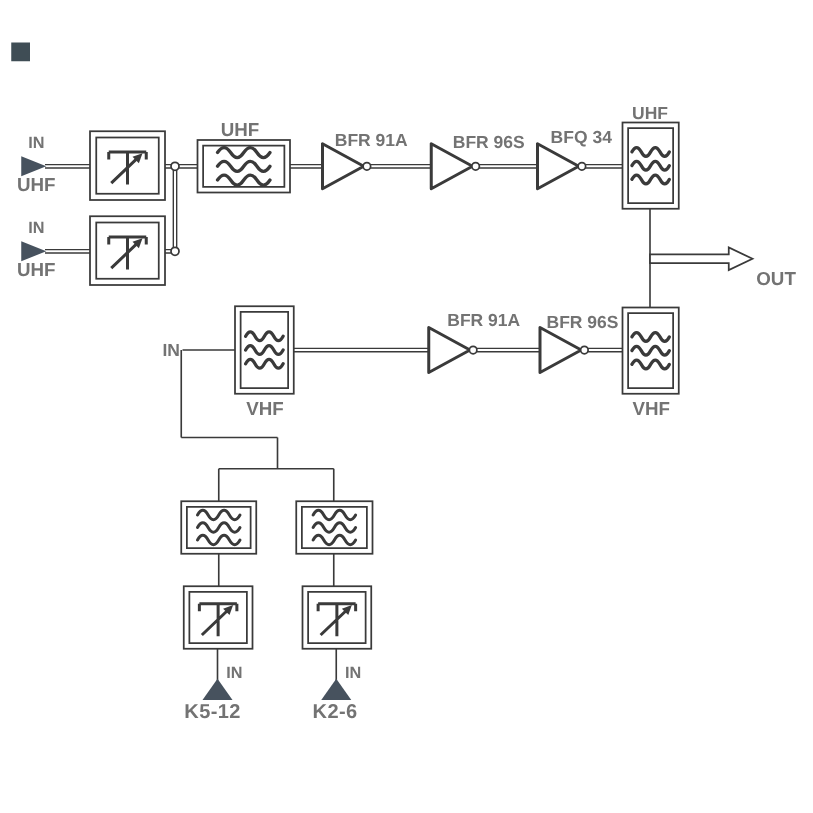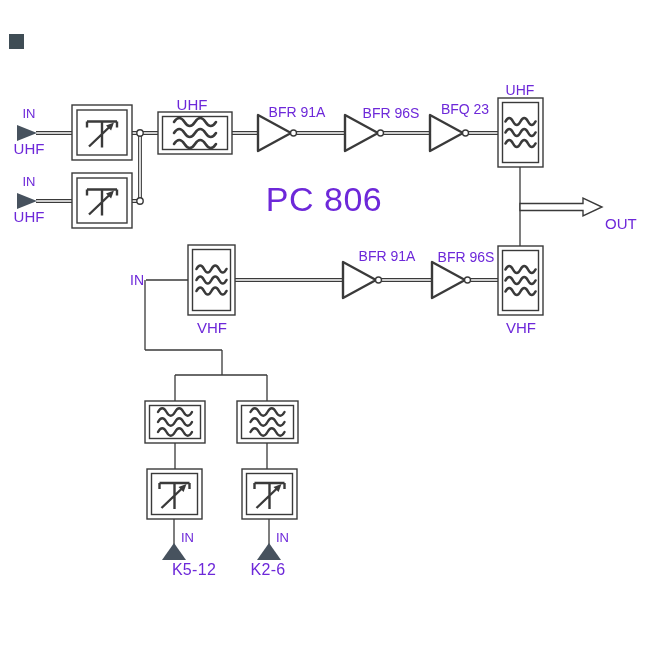--- a/index.html
+++ b/index.html
@@ -1,19 +1,19 @@
 <!DOCTYPE html>
 <html><head>
 <meta charset="utf-8">
 <style>
   html,body{margin:0;padding:0;background:#ffffff;}
   .stage{position:relative;width:650px;height:650px;background:#ffffff;overflow:hidden;
          font-family:"Liberation Sans",sans-serif;}
   .stage svg{position:absolute;left:0;top:0;}
-  .lbl{position:absolute;font-weight:normal;color:#6d28d9;white-space:nowrap;line-height:1;}
+  .lbl{position:absolute;font-weight:bold;color:#737373;white-space:nowrap;line-height:1;}
   .ctr{transform:translateX(-50%);}
   .s13{font-size:13px;}
   .s14{font-size:14px;}
   .s15{font-size:15px;}
   .s16{font-size:16px;letter-spacing:.3px;}
   .title{font-size:34px;letter-spacing:.5px;}
   .rgt{text-align:right;}
 </style>
 </head>
 <body>
@@ -149,30 +149,29 @@
 </svg>
 
 <div class="lbl s13 ctr" style="left:29px;top:107px;">IN</div>
 <div class="lbl s15 ctr" style="left:29px;top:141px;">UHF</div>
 <div class="lbl s13 ctr" style="left:29px;top:175px;">IN</div>
 <div class="lbl s15 ctr" style="left:29px;top:209px;">UHF</div>
 
 <div class="lbl s15 ctr" style="left:192px;top:97px;">UHF</div>
 <div class="lbl s14 ctr" style="left:297px;top:105px;">BFR 91A</div>
 <div class="lbl s14 ctr" style="left:391px;top:106px;">BFR 96S</div>
-<div class="lbl s14 ctr" style="left:465px;top:102px;">BFQ 23</div>
+<div class="lbl s14 ctr" style="left:465px;top:102px;">BFQ 34</div>
 <div class="lbl s14 ctr" style="left:520px;top:83px;">UHF</div>
 
-<div class="lbl title ctr" style="left:324px;top:182px;">PC 806</div>
 <div class="lbl s15" style="left:605px;top:216px;">OUT</div>
 
 <div class="lbl s14 rgt" style="left:102px;top:273px;width:42px;">IN</div>
 <div class="lbl s15 ctr" style="left:212px;top:320px;">VHF</div>
 <div class="lbl s14 ctr" style="left:387px;top:249px;">BFR 91A</div>
 <div class="lbl s14 ctr" style="left:466px;top:250px;">BFR 96S</div>
 <div class="lbl s15 ctr" style="left:521px;top:320px;">VHF</div>
 
 <div class="lbl s13" style="left:181px;top:531px;">IN</div>
 <div class="lbl s13" style="left:276px;top:531px;">IN</div>
-<div class="lbl s16 ctr" style="left:170px;top:562px;margin-left:24px;">K5-12</div>
+<div class="lbl s16 ctr" style="left:170px;top:562px;">K5-12</div>
 <div class="lbl s16 ctr" style="left:268px;top:562px;">K2-6</div>
 
 </div>
 
 </body></html>

